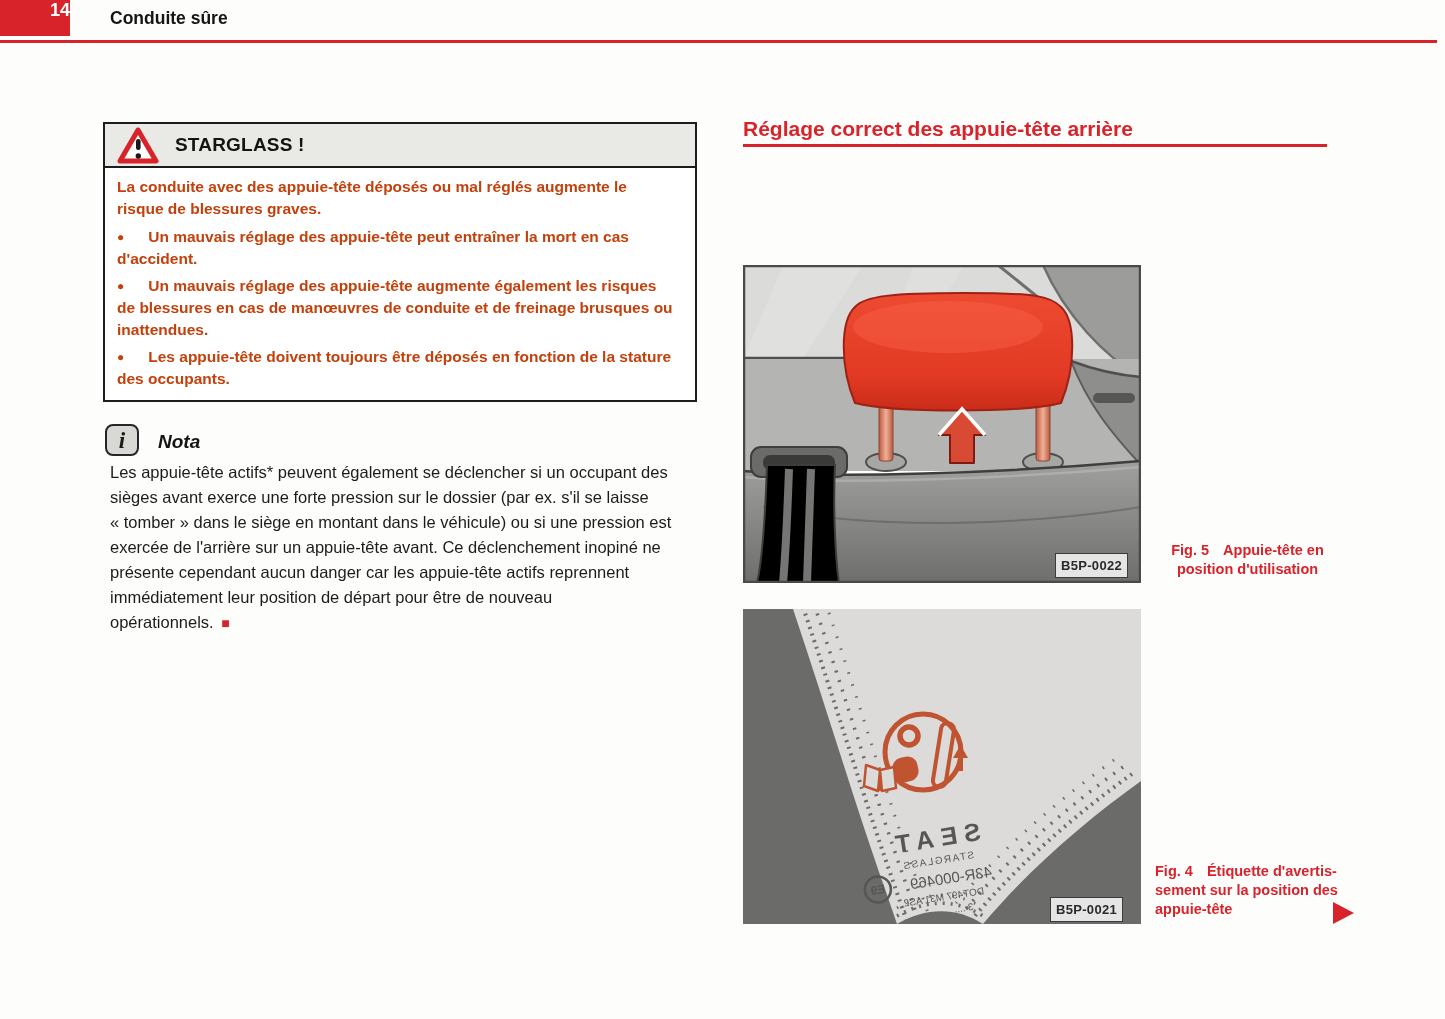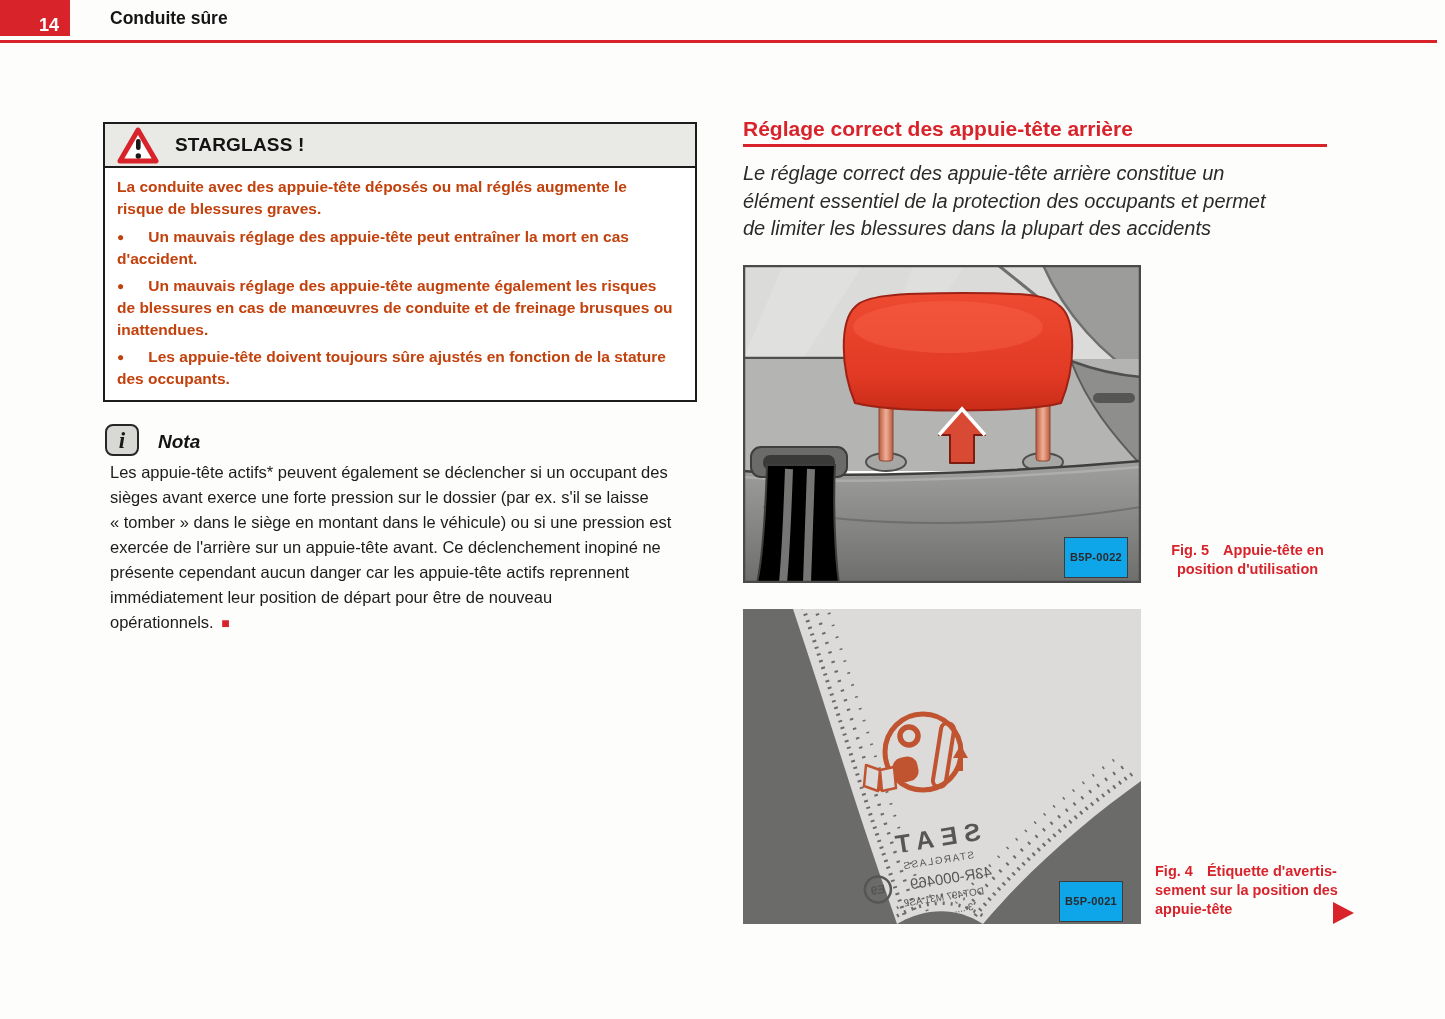--- a/index.html
+++ b/index.html
@@ -1,22 +1,22 @@
 <!DOCTYPE html>
 <html><head>
 <meta charset="utf-8">
 <style>
   html,body{margin:0;padding:0;background:#ffffff;}
   .page{position:relative;width:1445px;height:1019px;background:#fdfdfc;overflow:hidden;
         font-family:"Liberation Sans", sans-serif;color:#111;}
 
   
   .page-tab{position:absolute;left:0;top:0;width:70px;height:36px;background:var(--red);
-            color:#fff;font-weight:bold;font-size:18px;display:flex;align-items:flex-end;
-            justify-content:flex-end;padding-right:11px;box-sizing:border-box;}
+            color:#fff;font-weight:bold;font-size:18px;display:flex;align-items:flex-start;
+            justify-content:flex-end;box-sizing:border-box;}
   .section-title{position:absolute;left:110px;top:8px;font-size:17.5px;font-weight:bold;color:#151515;}
   .header-rule{position:absolute;left:0;top:40px;width:1437px;height:3px;background:var(--red);}
 
   
   .warning-box{position:absolute;left:103px;top:122px;width:594px;border:2px solid #1c1c1c;background:#fff;box-sizing:border-box;}
   .wb-head{display:flex;align-items:center;gap:16px;background:#e9e9e6;border-bottom:2px solid #1c1c1c;
            padding:5px 12px;height:44px;box-sizing:border-box;}
   .wb-title{font-size:19px;font-weight:bold;color:#141414;letter-spacing:.2px;}
   .wb-body{padding:8px 12px 10px;font-weight:bold;font-size:15.5px;line-height:22px;color:#c2410c;}
   .wb-intro{margin:0 0 6px;white-space:pre-line;}
@@ -38,22 +38,22 @@
   
   .article-heading{position:absolute;left:743px;top:117px;margin:0;font-size:21px;font-weight:bold;color:var(--red);}
   .heading-rule{position:absolute;left:743px;top:144px;width:584px;height:2.5px;background:var(--red);}
   .lead{position:absolute;left:743px;top:160px;width:600px;margin:0;font-style:italic;font-size:20px;
         line-height:27.5px;color:#2a2a2a;white-space:pre-line;}
 
   .figure{position:absolute;width:398px;}
   #figure5{left:743px;top:265px;height:318px;}
   #figure6{left:743px;top:609px;height:315px;}
   .figure svg{display:block;}
-  .img-code{position:absolute;background:#0ea5e9;border:1.5px solid #3c3c3c;font-weight:bold;font-size:11px;
-            line-height:15px;padding:12px 5px;color:#2a2a2a;letter-spacing:.3px;}
+  .img-code{position:absolute;background:#e5e5e5;border:1.5px solid #3c3c3c;font-weight:bold;font-size:13px;
+            line-height:15px;padding:4px 5px;color:#2a2a2a;letter-spacing:.3px;}
   #figure5 .img-code{right:13px;bottom:5px;}
   #figure6 .img-code{right:18px;bottom:2px;}
 
   .fig-caption{position:absolute;font-weight:bold;font-size:14.5px;line-height:19px;color:var(--red);}
   #fig5-caption{left:1155px;top:541px;width:185px;text-align:center;}
   #fig6-caption{left:1155px;top:862px;width:212px;}
   .fig-label{margin-right:14px;}
   .cap-text{white-space:pre-line;}
 
   .continuation-arrow{position:absolute;left:1333px;top:902px;width:0;height:0;
@@ -82,42 +82,39 @@
       <span class="wb-title">STARGLASS !</span>
     </div>
     <div class="wb-body">
       <p class="wb-intro">La conduite avec des appuie-tête déposés ou mal réglés augmente le
 risque de blessures graves.</p>
       <p class="wb-bullet"><span class="dot">●</span><span class="bt">Un mauvais réglage des appuie-tête peut entraîner la mort en cas
 d'accident.</span></p>
       <p class="wb-bullet"><span class="dot">●</span><span class="bt">Un mauvais réglage des appuie-tête augmente également les risques
 de blessures en cas de manœuvres de conduite et de freinage brusques ou
 inattendues.</span></p>
-      <p class="wb-bullet"><span class="dot">●</span><span class="bt">Les appuie-tête doivent toujours sûre ajustés en fonction de la stature
+      <p class="wb-bullet"><span class="dot">●</span><span class="bt">Les appuie-tête doivent toujours être déposés en fonction de la stature
 des occupants.</span></p>
     </div>
   </section>
 
   <div class="note-icon">
       <i>i</i>
     </div>
   <div class="note-title">Nota</div>
   <p class="note-body"><span class="body-text">Les appuie-tête actifs* peuvent également se déclencher si un occupant des
 sièges avant exerce une forte pression sur le dossier (par ex. s'il se laisse
 « tomber » dans le siège en montant dans le véhicule) ou si une pression est
 exercée de l'arrière sur un appuie-tête avant. Ce déclenchement inopiné ne
 présente cependant aucun danger car les appuie-tête actifs reprennent
 immédiatement leur position de départ pour être de nouveau
 opérationnels.</span> <span class="end-mark">■</span></p>
 
   <h2 class="article-heading">Réglage correct des appuie-tête arrière</h2>
   <div class="heading-rule"></div>
-  <p class="lead">Le réglage correct des appuie-tête arrière constitue un
-élément essentiel de la protection des occupants et permet
-de limiter les blessures dans la plupart des accidents</p>
 
   <div class="figure" id="figure5">
     <svg width="398" height="318" viewBox="0 0 398 318">
       <defs>
         <linearGradient id="gradSeat" x1="0" y1="0" x2="0" y2="1">
           <stop offset="0" stop-color="#a0a09f"></stop>
             <stop offset="1" stop-color="#6e6e6d"></stop>
         </linearGradient>
         <linearGradient id="gradHead" x1="0" y1="0" x2="0" y2="1">
           <stop offset="0" stop-color="#ee4a31"></stop>

